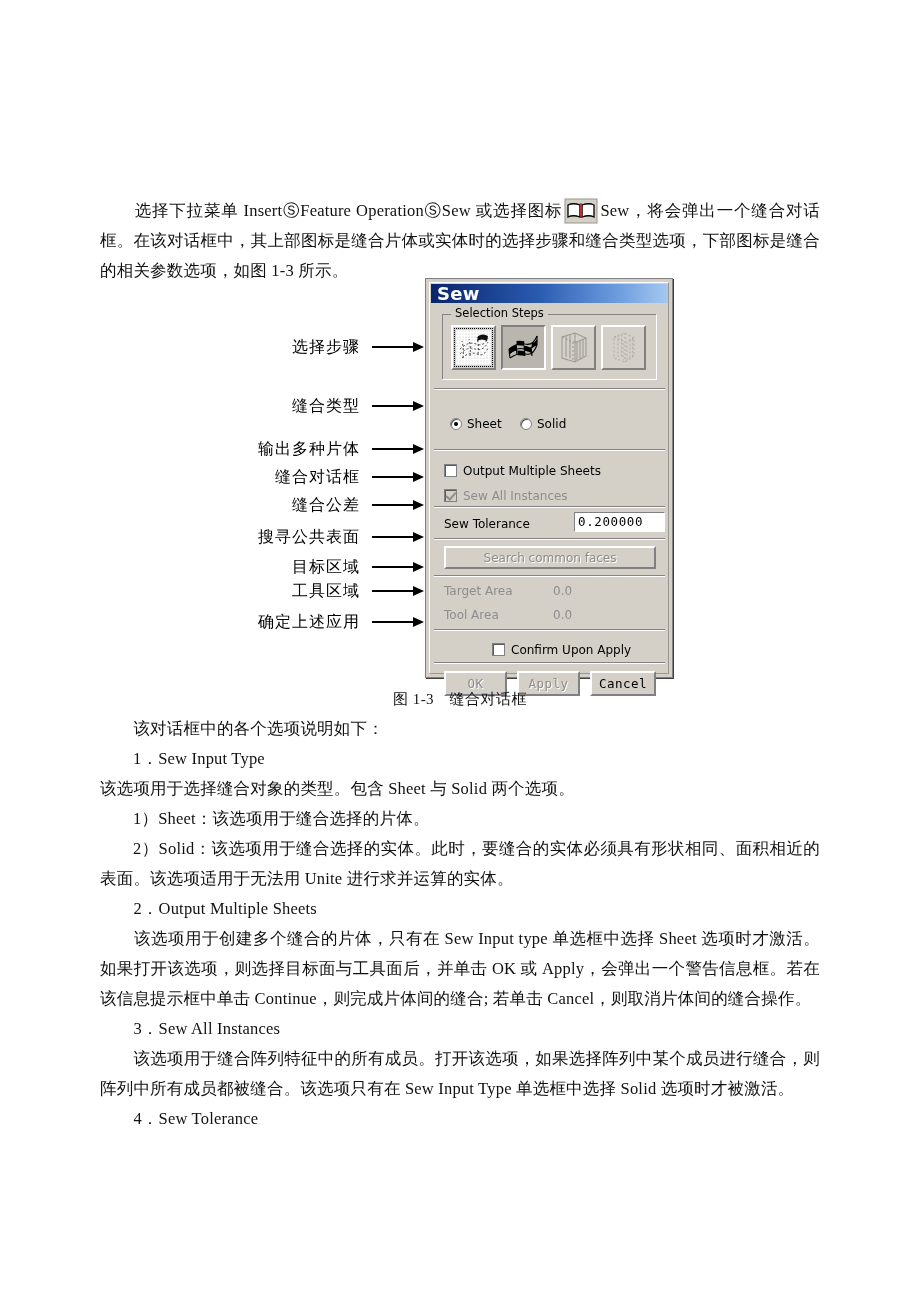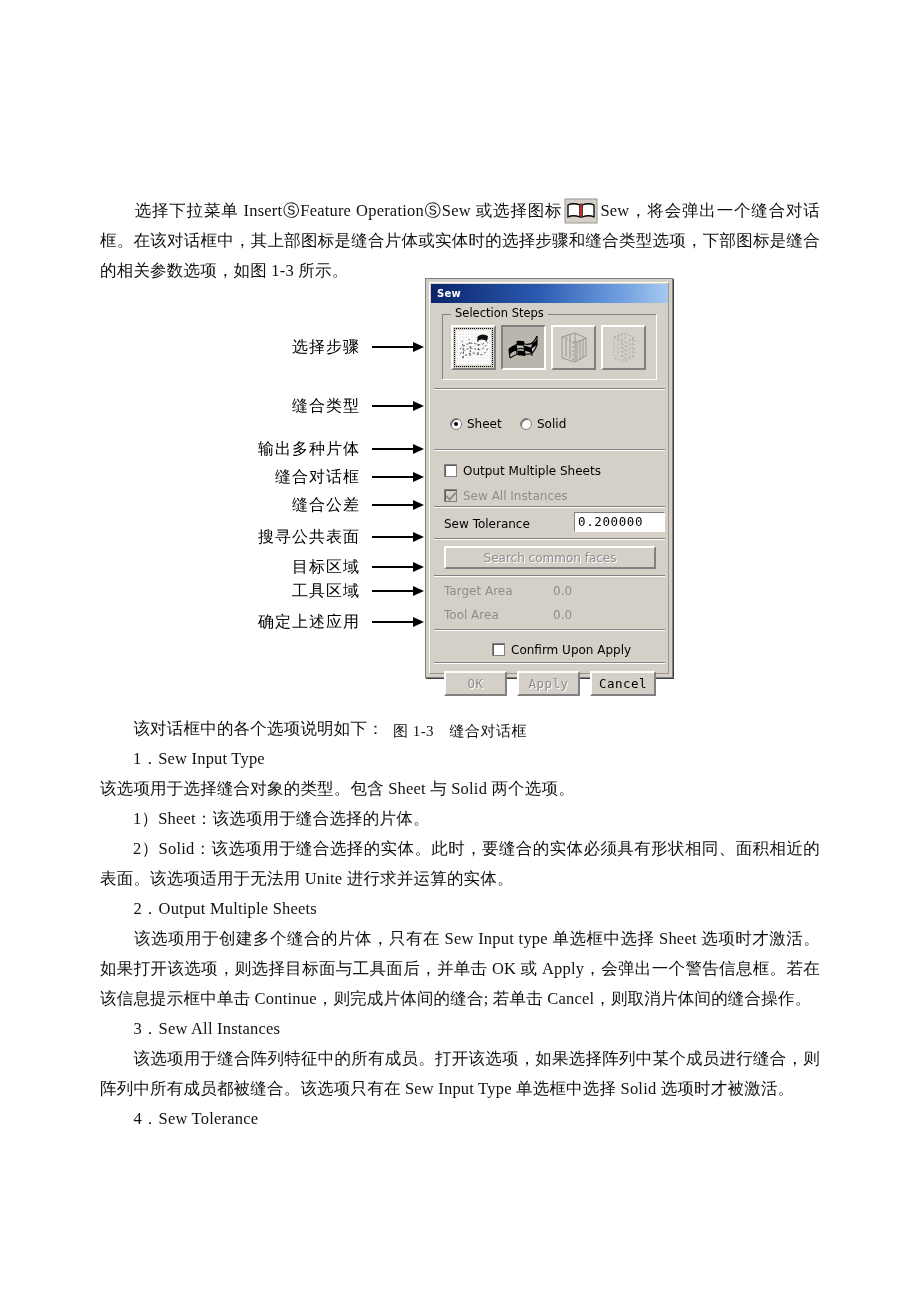--- a/index.html
+++ b/index.html
@@ -88,21 +88,21 @@
     position:absolute; left:3px; top:3px; right:3px; bottom:3px;
     border:1px solid #ffffff;
     border-right-color:#9a968e; border-bottom-color:#9a968e;
     box-sizing:border-box;
   }
   .titlebar {
     position:absolute; left:5px; top:5px; width:237px; height:19px;
     background:linear-gradient(to right,#0a246a 0%, #2a5ab0 45%, #6f9fe0 80%, #a6c8f0 100%);
     color:#ffffff;
     font-family:"DejaVu Sans", sans-serif;
-    font-size:10px;
+    font-size:18px;
     font-weight:bold;
     line-height:19px;
     padding-left:6px;
     box-sizing:border-box;
     letter-spacing:0.3px;
   }
 
   .dlg-body { position:absolute; left:5px; top:26px; width:237px; bottom:5px; }
 
   
@@ -474,21 +474,21 @@
 
       <div class="sep" style="left:3px; top:357px; width:231px;"></div>
 
       <div class="btn action disabled" style="left:13px; top:366px; width:63px; height:25px;">OK</div>
       <div class="btn action disabled" style="left:86px; top:366px; width:63px; height:25px;">Apply</div>
       <div class="btn action" style="left:159px; top:366px; width:66px; height:25px;">Cancel</div>
 
     </div>
   </div>
 
-  <div class="caption" style="left:0px; top:690px;margin-top:32px;">图 1-3　缝合对话框</div>
+  <div class="caption" style="left:0px; top:690px;">图 1-3　缝合对话框</div>
 
   <div class="para" style="left:100px; top:714px; width:720px;">　　该对话框中的各个选项说明如下：</div>
 
   <div class="para" style="left:133px; top:744px; width:687px;">1．Sew Input Type</div>
 
   <div class="para" style="left:100px; top:774px; width:720px;">该选项用于选择缝合对象的类型。包含 Sheet 与 Solid 两个选项。</div>
 
   <div class="para" style="left:133px; top:804px; width:687px;">1）Sheet：该选项用于缝合选择的片体。</div>
 
   <div class="para" style="left:100px; top:834px; width:720px; text-indent:33px;">2）Solid：该选项用于缝合选择的实体。此时，要缝合的实体必须具有形状相同、面积相近的表面。该选项适用于无法用 Unite 进行求并运算的实体。</div>

